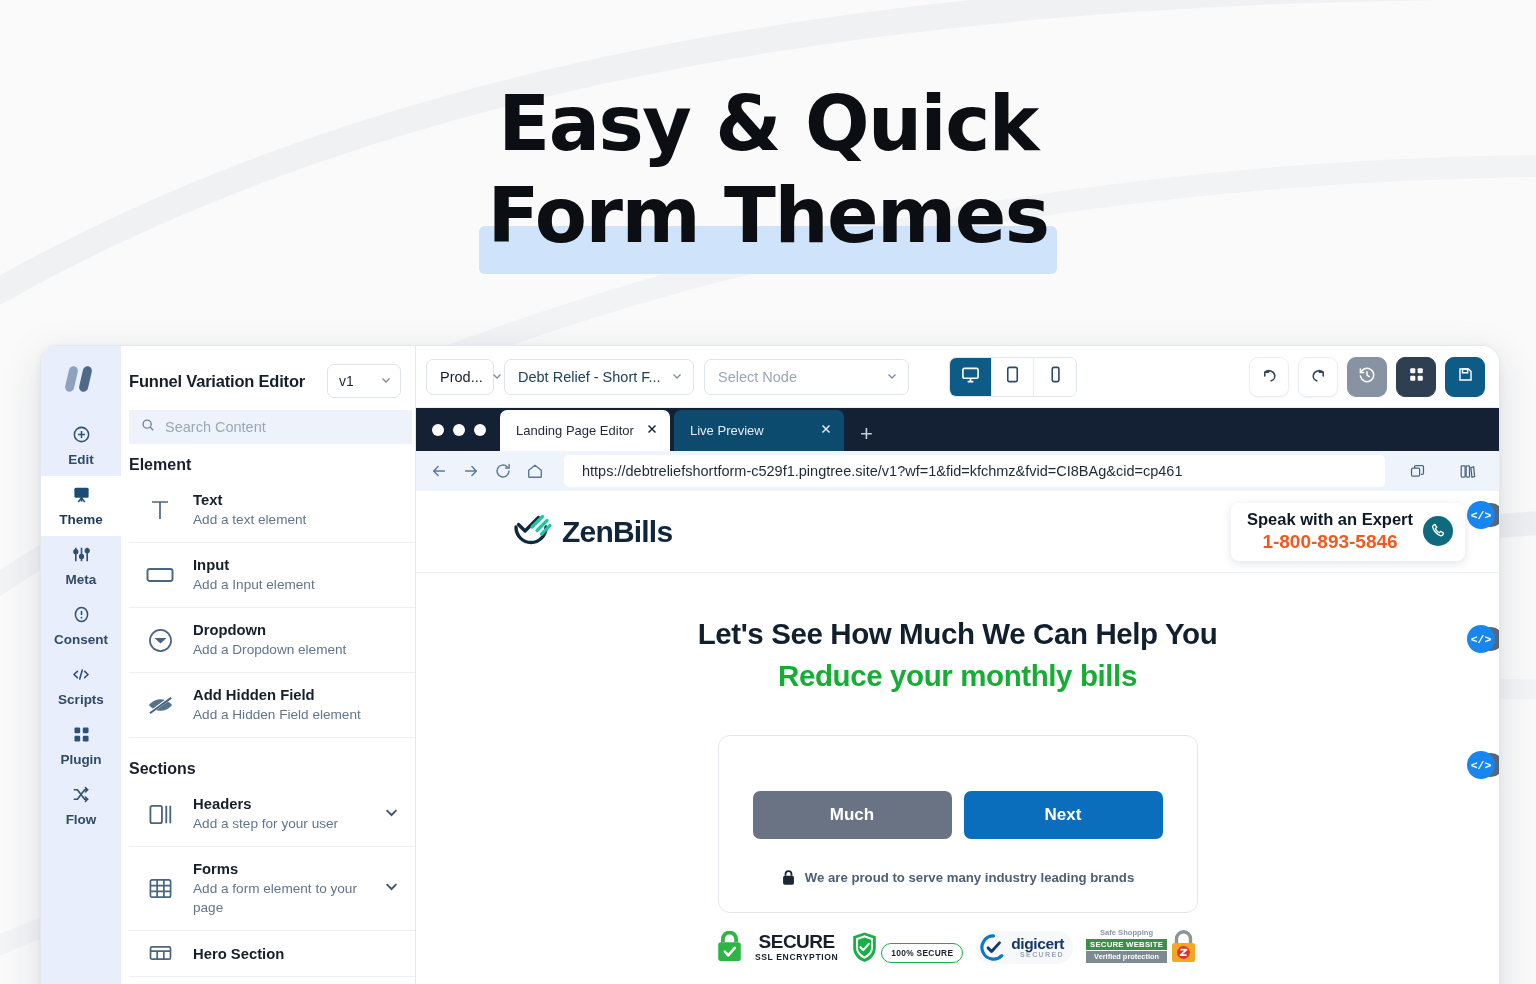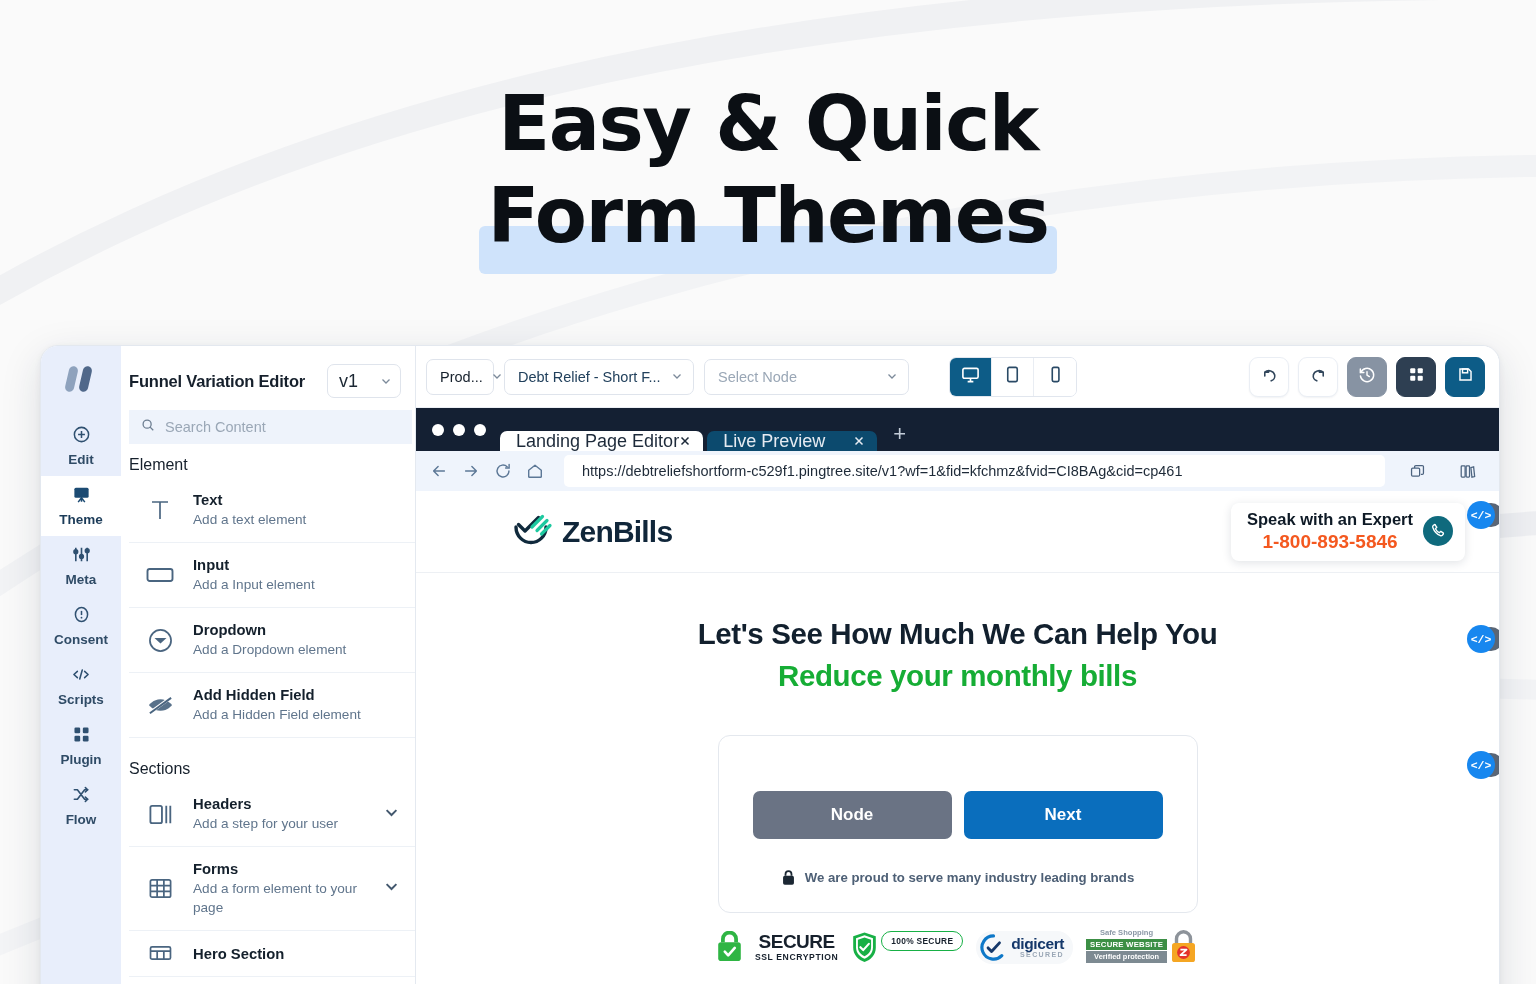--- a/index.html
+++ b/index.html
@@ -52,28 +52,28 @@
   .rail-item.active { background:#ffffff; }
   .rail-item.active .ri-lbl { color:#1b3b58; }
 
   
   .panel { width:295px; flex:none; background:#fff; border-right:1px solid #e4e9f0; display:flex; flex-direction:column; }
   .panel-head { padding:18px 14px 12px 8px; display:flex; align-items:center; gap:10px; }
   .panel-title { font-size:16.5px; font-weight:700; color:#16202c; letter-spacing:-0.2px; }
   .ver-select {
     margin-left:auto; width:74px; height:34px; border:1px solid #dfe4ec; border-radius:7px;
     display:flex; align-items:center; justify-content:space-between; padding:0 8px 0 11px;
-    font-size:18px; color:#1b2733; background:#fff; cursor:pointer;
+    font-size:14px; color:#1b2733; background:#fff; cursor:pointer;
   }
   .searchbar {
     margin:0 0 0 8px; height:34px; background:#eef3fb; border-radius:0;
     display:flex; align-items:center; gap:10px; padding:0 12px; width:283px; cursor:text;
   }
   .searchbar .ph { font-size:14.5px; color:#9aa7b6; }
-  .sec-label { font-size:16px; font-weight:400; color:#16202c; padding:12px 0 4px 8px; }
+  .sec-label { font-size:16px; font-weight:700; color:#16202c; padding:12px 0 4px 8px; }
 
   .el-list { overflow:hidden; flex:1; }
   .el-row {
     display:flex; align-items:center; gap:16px; padding:13px 10px 13px 14px;
     border-bottom:1px solid #edf1f6; cursor:pointer; margin-left:8px; width:287px;
   }
   .el-ico { width:34px; flex:none; display:flex; align-items:center; justify-content:center; color:#4a6580; }
   .el-txt { flex:1; min-width:0; }
   .el-name { font-size:14.8px; font-weight:700; color:#14202c; line-height:18px; }
   .el-desc { font-size:13.6px; color:#5f7governs; }
@@ -107,22 +107,22 @@
   .sq-btn.gray { background:#8793a3; border-color:#8793a3; color:#fff; box-shadow:none; }
   .sq-btn.dark { background:#2e3f52; border-color:#2e3f52; color:#fff; box-shadow:none; }
   .sq-btn.teal { background:#0d5c87; border-color:#0d5c87; color:#fff; box-shadow:none; }
 
   
   .browser { flex:1; min-height:0; display:flex; flex-direction:column; position:relative; }
   .bw-tabs { height:43px; background:#142033; display:flex; align-items:flex-end; padding-left:16px; flex:none; }
   .dots { display:flex; gap:9px; align-items:center; height:43px; padding-right:14px; }
   .dot { width:12px; height:12px; border-radius:50%; background:#fff; }
   .bw-tab {
-    height:20px; min-width:170px; border-radius:7px 7px 0 0; display:flex; align-items:center;
-    justify-content:space-between; padding:0 12px 0 16px; font-size:18px; margin-right:4px; cursor:pointer;
+    height:41px; min-width:170px; border-radius:7px 7px 0 0; display:flex; align-items:center;
+    justify-content:space-between; padding:0 12px 0 16px; font-size:13px; margin-right:4px; cursor:pointer;
   }
   .bw-tab.active { background:#fff; color:#1d2a3a; }
   .bw-tab.inactive { background:#0c4a6e; color:#e6ebf2; }
   .bw-plus { color:#c3ccd8; font-size:22px; padding:0 12px 4px; cursor:pointer; line-height:26px; }
 
   .bw-url { height:40px; background:#eff4fc; display:flex; align-items:center; gap:14px; padding:0 14px; flex:none; }
   .nav-ico { color:#5d7governs; }
   .nav-ico { color:#5d7897; cursor:pointer; display:flex; align-items:center; }
   .url-field {
     flex:1; height:32px; background:#fff; border-radius:5px; display:flex; align-items:center;
@@ -604,21 +604,21 @@
               </span>
             </div>
           </div>
 
           <div class="pg-body">
             <div class="pg-h1">Let's See How Much We Can Help You</div>
             <div class="pg-h2">Reduce your monthly bills</div>
 
             <div class="form-card">
               <div class="btn-row">
-                <div class="big-btn btn-back">Node</div>
+                <div class="big-btn btn-back">Much</div>
                 <div class="big-btn btn-next">Next</div>
               </div>
 
               <div class="trust-line">
                 <span style="display:flex">
                   <svg width="15" height="17" viewBox="0 0 16 18" fill="none">
                       <rect x="2.2" y="7.2" width="11.6" height="9.4" rx="1.8" fill="#1b2733"></rect>
                       <path d="M4.8 7.2V5.4a3.2 3.2 0 0 1 6.4 0v1.8" stroke="#1b2733" stroke-width="1.9"></path>
                     </svg>
                 </span>
@@ -633,21 +633,21 @@
                     <rect x="2" y="12" width="24" height="20" rx="3" fill="#2fb544"></rect>
                     <path d="M7 12V8.6a7 7 0 0 1 14 0V12" stroke="#2fb544" stroke-width="4" fill="none"></path>
                     <path d="M9 22l3.6 3.8L19.6 18" stroke="#fff" stroke-width="2.8" fill="none" stroke-linecap="round" stroke-linejoin="round"></path>
                   </svg>
                 <div style="line-height:1">
                   <div style="font-size:19px;font-weight:800;color:#16202c;letter-spacing:-0.5px">SECURE</div>
                   <div style="font-size:8.6px;font-weight:700;color:#16202c;letter-spacing:.6px;margin-top:2px">SSL ENCRYPTION</div>
                 </div>
               </div>
 
-              <div style="display:flex;align-items:flex-start;gap:3px">
+              <div style="display:flex;align-items:flex-end;gap:3px">
                 <svg width="27" height="32" viewBox="0 0 28 34">
                     <path d="M14 1.5 26 5.5v12c0 8-5.4 13-12 15.5C7.4 30.5 2 25.5 2 17.5v-12z" fill="#17b045"></path>
                     <path d="M14 4.5 23 7.6v9.6c0 6.2-4.2 10.2-9 12.2-4.8-2-9-6-9-12.2V7.6z" fill="#fff"></path>
                     <path d="M14 7 21 9.4v7.6c0 4.9-3.3 8.1-7 9.7-3.7-1.6-7-4.8-7-9.7V9.4z" fill="#17b045"></path>
                     <path d="M9.6 17.2l3 3.1 6-6.6" stroke="#fff" stroke-width="2.3" fill="none" stroke-linecap="round" stroke-linejoin="round"></path>
                   </svg>
                 <div style="border:1.6px solid #17b045;border-radius:12px;padding:4px 9px;font-size:8.4px;font-weight:800;color:#16202c;letter-spacing:.3px">100% SECURE</div>
               </div>
 
               <div style="display:flex;align-items:center;gap:4px;background:#f6f8fa;border-radius:16px;padding:3px 9px 3px 4px">

